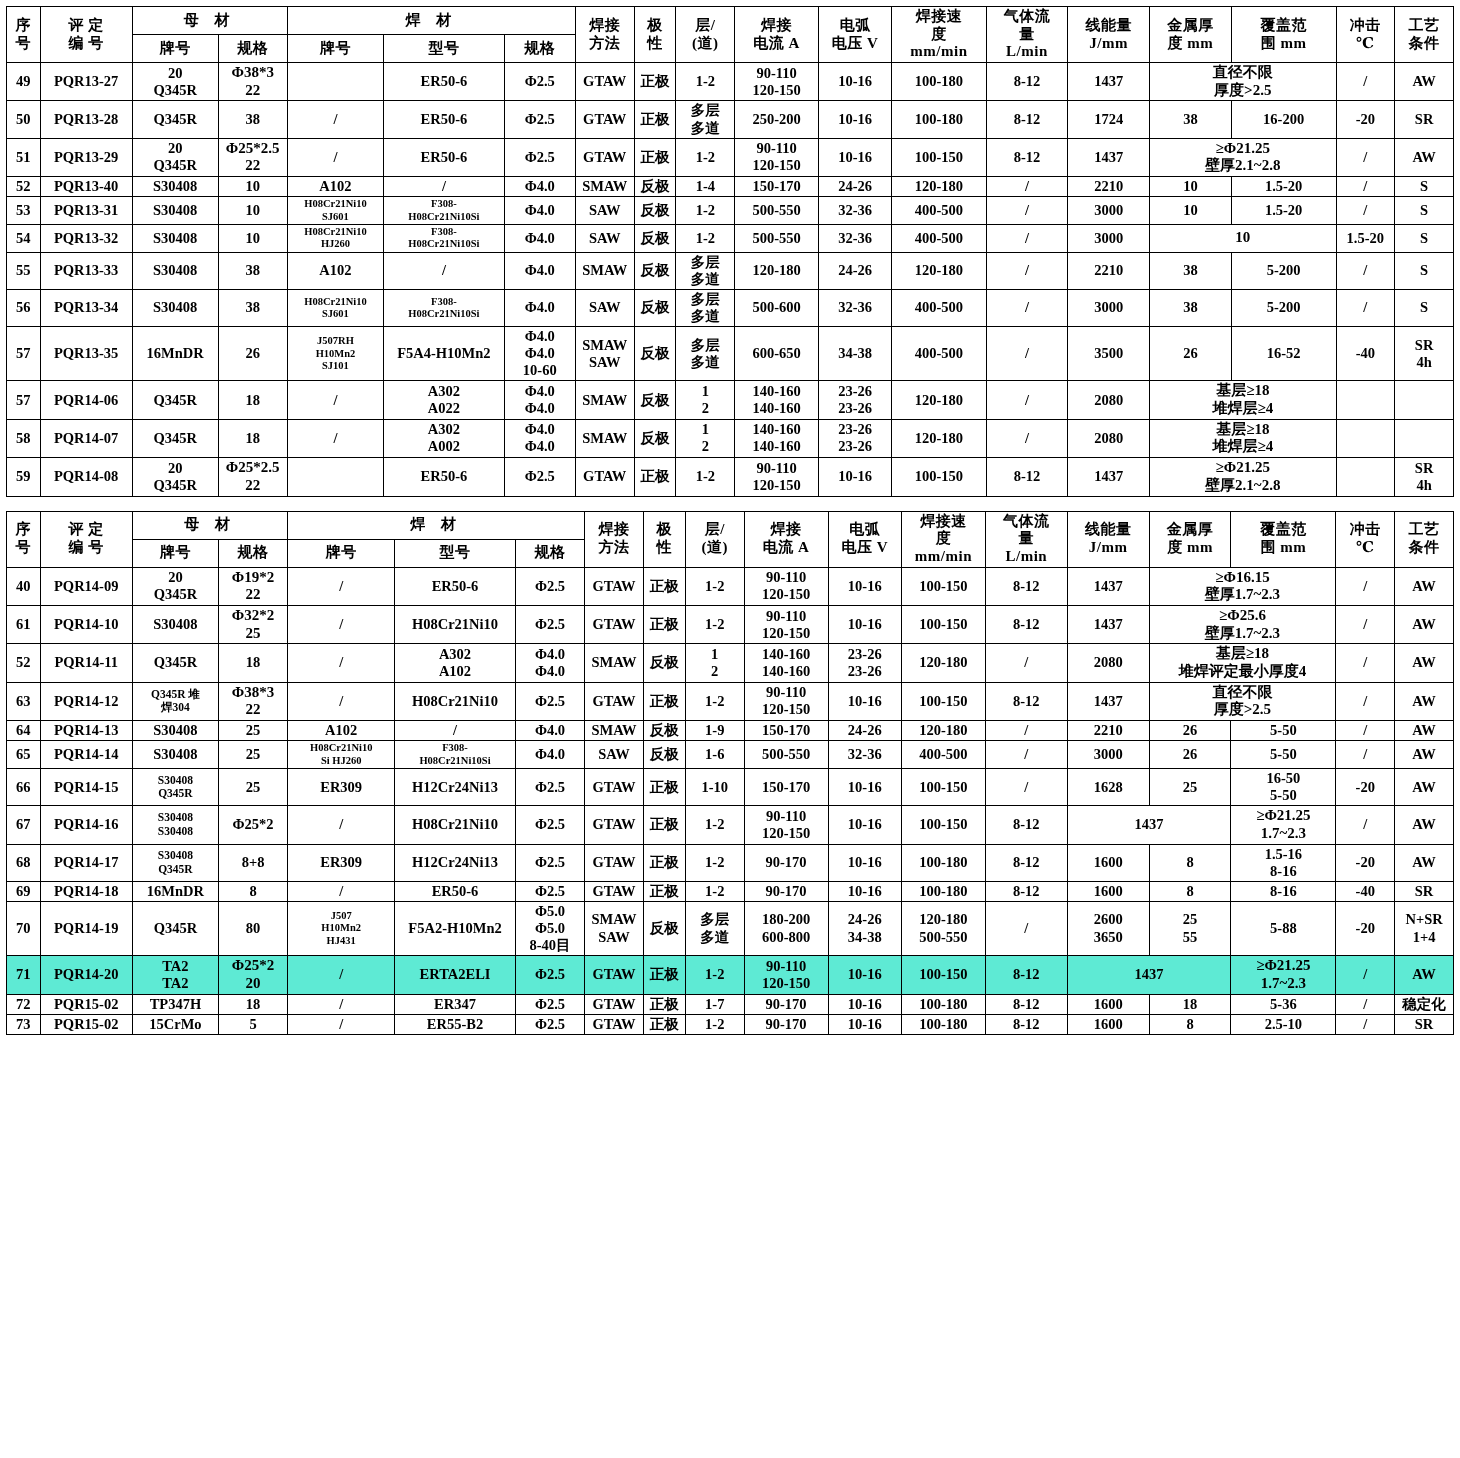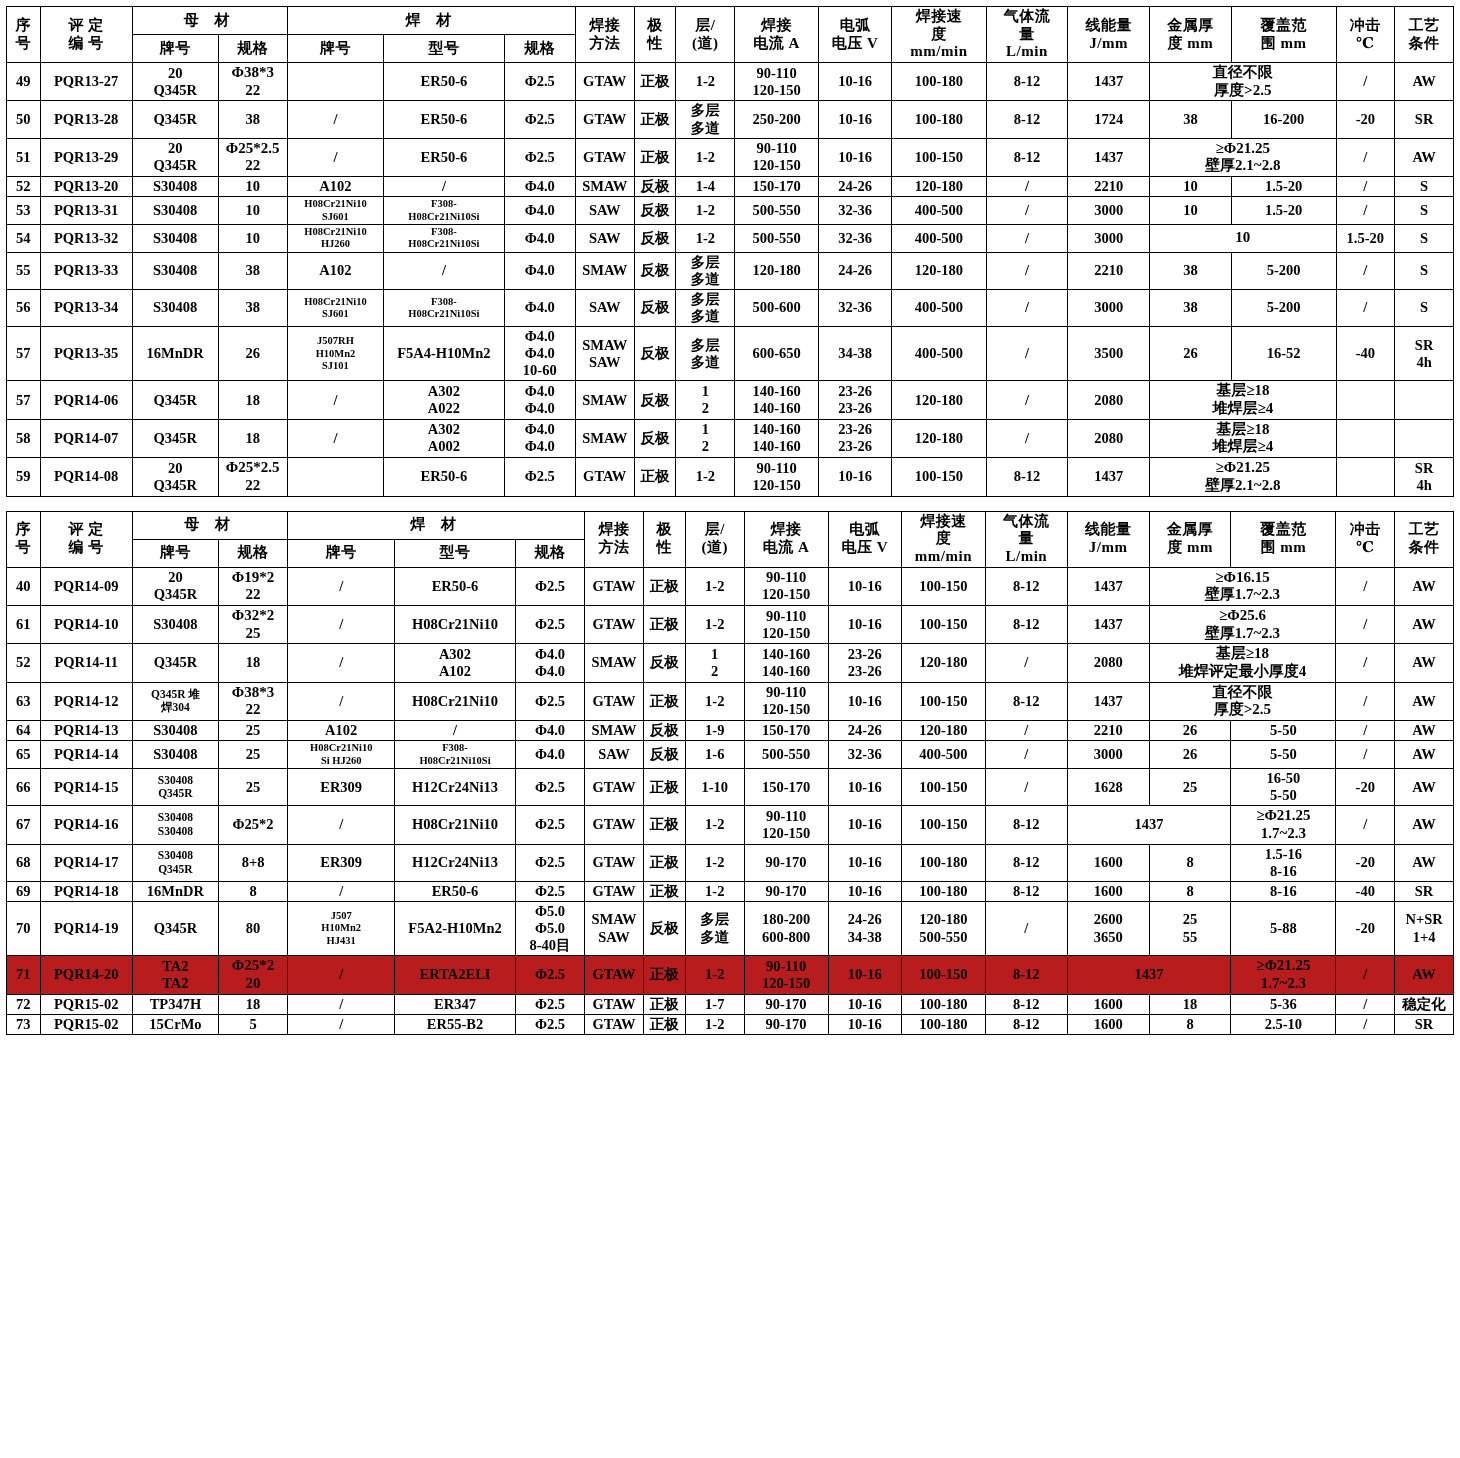--- a/index.html
+++ b/index.html
@@ -6,21 +6,21 @@
   body{width:1460px;font-family:"Liberation Serif","DejaVu Serif",serif;color:#000;}
   .page{padding:6px 6px 0 6px;box-sizing:border-box;}
   table{border-collapse:collapse;width:1448px;table-layout:fixed;}
   table.t2{margin-top:14px;}
   td,th{border:1px solid #000;text-align:center;vertical-align:middle;padding:1px 2px;font-size:14.5px;line-height:1.18;font-weight:bold;}
   thead td{font-size:15px;font-weight:bold;letter-spacing:0.5px;}
   .hdr-wide{letter-spacing:6px;}
   .small{font-size:11.5px;letter-spacing:0;}
   .xsmall{font-size:10.5px;letter-spacing:0;}
   .med{font-size:15px;}
-  .hl{background:#b91c1c;}
+  .hl{background:#5eead4;}
   .cellwrap{white-space:pre-line;}
 </style>
 </head>
 <body>
 
 <div class="page">
 
   <table class="t1">
     <colgroup>
       <col style="width:32px">
@@ -152,21 +152,21 @@
           <td class="cellwrap">100-150</td>
           <td class="cellwrap">8-12</td>
           <td class="cellwrap">1437</td>
           <td class="cellwrap med" colspan="2">≥Φ21.25
 壁厚2.1~2.8</td>
           <td class="cellwrap">/</td>
           <td class="cellwrap">AW</td>
         </tr>
         <tr>
           <td class="cellwrap">52</td>
-          <td class="cellwrap">PQR13-20</td>
+          <td class="cellwrap">PQR13-40</td>
           <td class="cellwrap">S30408</td>
           <td class="cellwrap">10</td>
           <td class="cellwrap">A102</td>
           <td class="cellwrap">/</td>
           <td class="cellwrap">Φ4.0</td>
           <td class="cellwrap">SMAW</td>
           <td class="cellwrap">反极</td>
           <td class="cellwrap">1-4</td>
           <td class="cellwrap">150-170</td>
           <td class="cellwrap">24-26</td>

